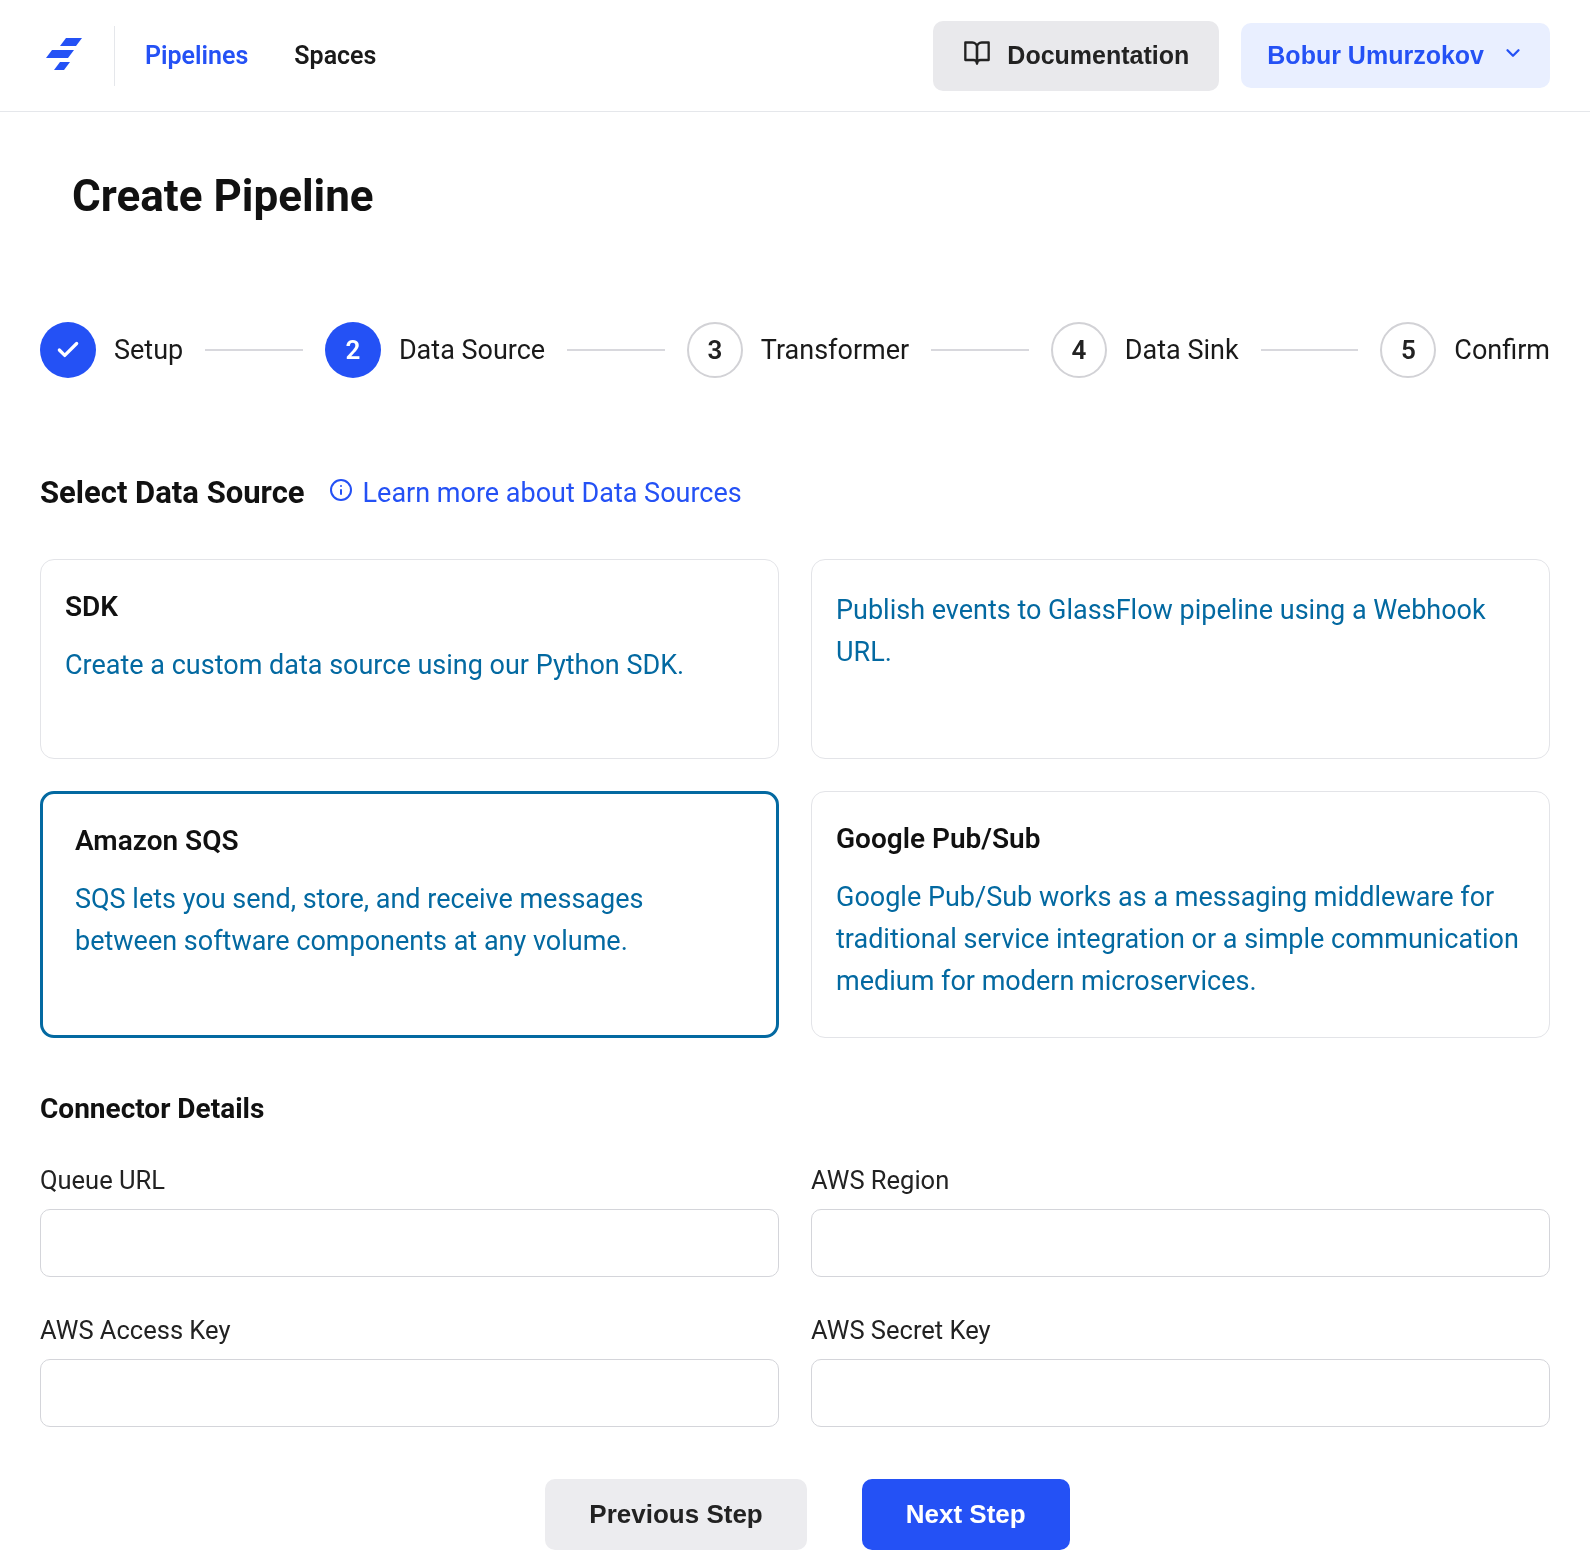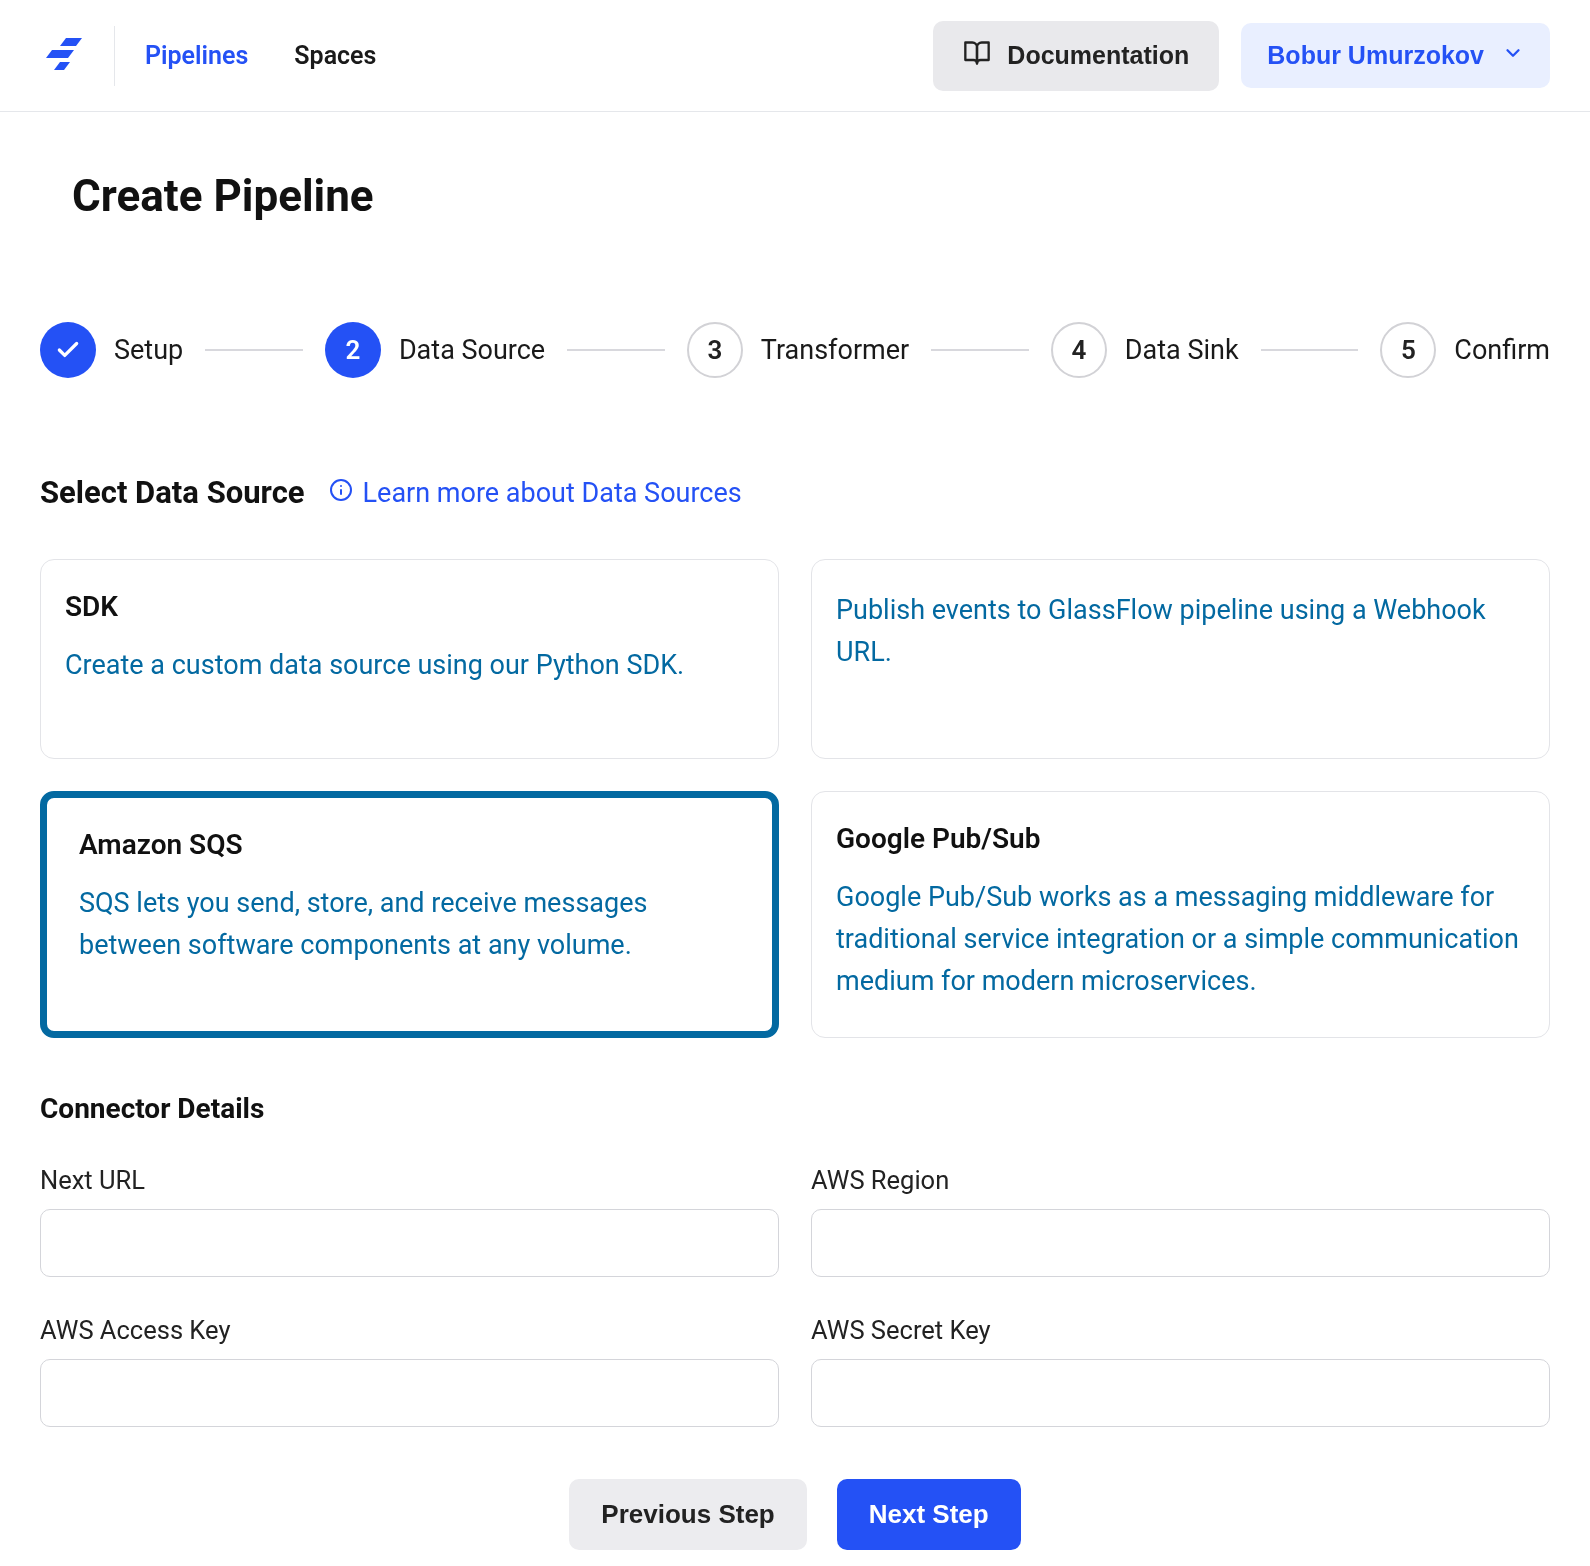--- a/index.html
+++ b/index.html
@@ -172,21 +172,21 @@
       margin-bottom: 54px;
     }
     .card {
       border: 1.5px solid #e3e4e8;
       border-radius: 14px;
       padding: 30px 24px 34px;
       cursor: pointer;
       min-height: 200px;
     }
     .card.selected {
-      border: 7px solid #0369a1;
+      border: 3px solid #0369a1;
       padding: 30px 32px 34px;
     }
     .card-title {
       font-size: 28px;
       font-weight: 600;
       color: #111;
       margin-bottom: 22px;
     }
     .card-desc {
       font-size: 27px;
@@ -223,24 +223,25 @@
     }
     
     .footer-buttons {
       display: flex;
       justify-content: center;
       gap: 30px;
     }
     .btn {
       border: none;
       border-radius: 10px;
-      padding: 20px 32px;
+      padding: 20px 44px;
       font-size: 26px;
       font-weight: 600;
       cursor: pointer;
+      margin-left: 25px;
     }
     .btn-secondary {
       background: #ececef;
       color: #222;
     }
     .btn-primary {
       background: #2451f5;
       color: #fff;
     }
   </style>
@@ -348,21 +349,21 @@
       </div>
       <div class="card">
         <div class="card-title">Google Pub/Sub</div>
         <div class="card-desc">Google Pub/Sub works as a messaging middleware for traditional service integration or a simple communication medium for modern microservices.</div>
       </div>
     </div>
 
     <h3 class="connector-title">Connector Details</h3>
     <div class="form-grid">
       <div class="form-field">
-        <label>Next URL</label>
+        <label>Queue URL</label>
         <input type="text" value="" style="">
       </div>
       <div class="form-field">
         <label>AWS Region</label>
         <input type="text" value="" style="">
       </div>
       <div class="form-field">
         <label>AWS Access Key</label>
         <input type="text" value="" style="">
       </div>

